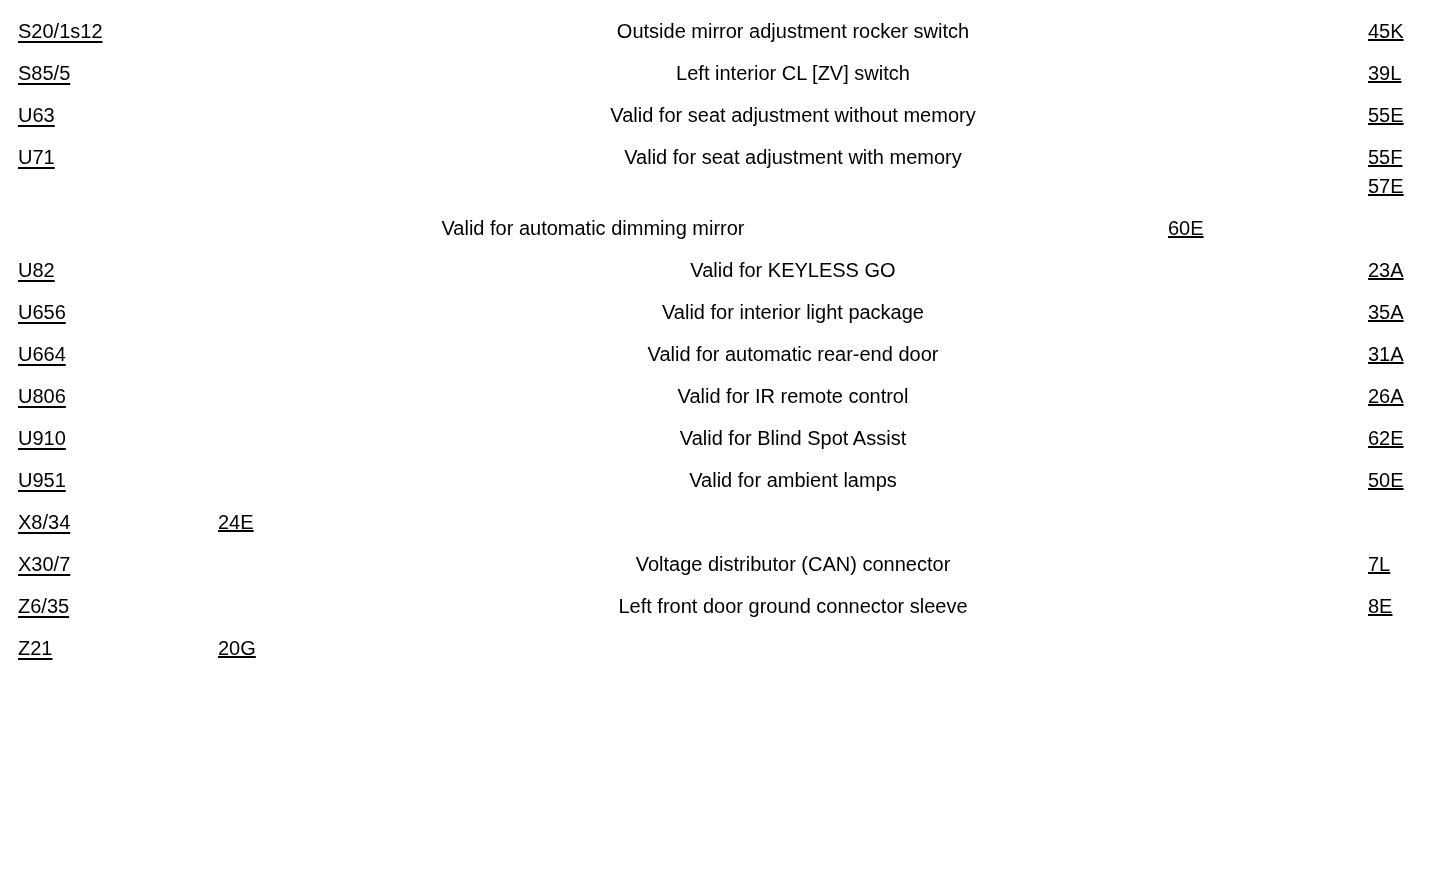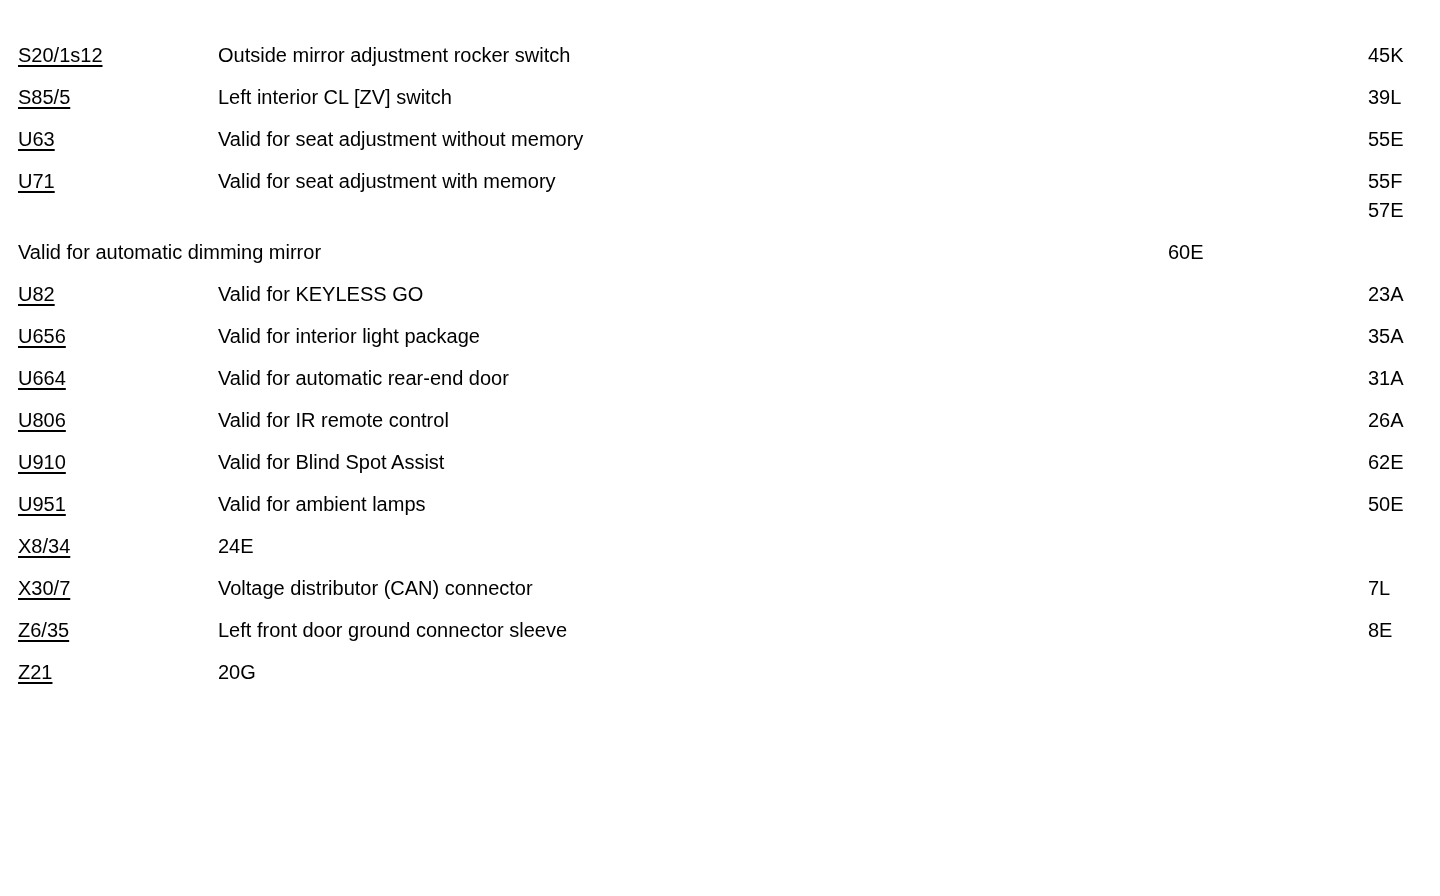--- a/index.html
+++ b/index.html
@@ -4,21 +4,21 @@
 <style>
   * { margin: 0; padding: 0; box-sizing: border-box; }
   html, body {
     width: 1440px;
     height: 896px;
     background: #ffffff;
     overflow: hidden;
     font-family: "Liberation Sans", "DejaVu Sans", sans-serif;
   }
   #legend-table {
-    padding: 41px 0 0 18px;
+    padding: 17px 0 0 18px;
     color: #000000;
     font-size: 20px;
     line-height: 29px;
   }
   .row {
     display: flex;
     align-items: flex-start;
     margin-bottom: 13px;
   }
   .code-cell {
@@ -30,27 +30,28 @@
     text-decoration: underline;
     text-decoration-thickness: 2px;
     text-underline-offset: 3px;
     cursor: pointer;
     white-space: nowrap;
   }
   .desc-cell {
     width: 1150px;
     flex: 0 0 1150px;
     white-space: nowrap;
+    text-align: center;
   }
   .loc-cell {
     flex: 1 1 auto;
     min-width: 60px;
     white-space: nowrap;
   }
-  .loc-line { display: block; }
+  .loc-line { display: block; text-decoration: underline; }
 </style>
 </head>
 <body>
 
 <div id="legend-table">
   <div class="row">
     <div class="code-cell">
       <a class="code-link">S20/1s12</a>
     </div>
     <div class="desc-cell">Outside mirror adjustment rocker switch</div>

